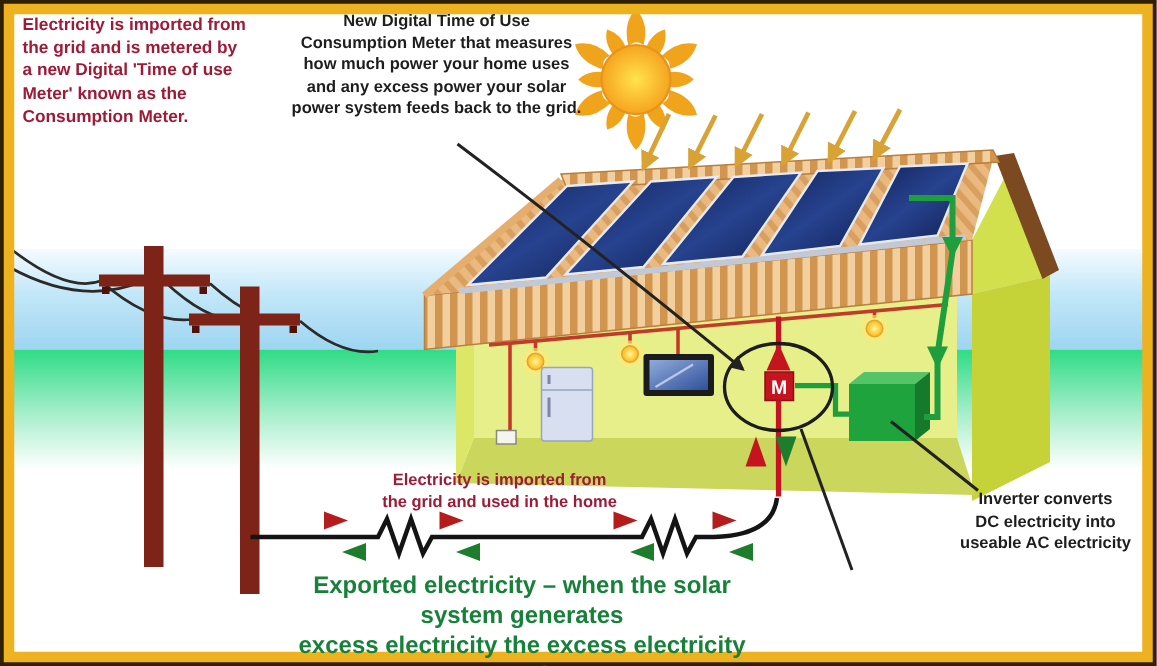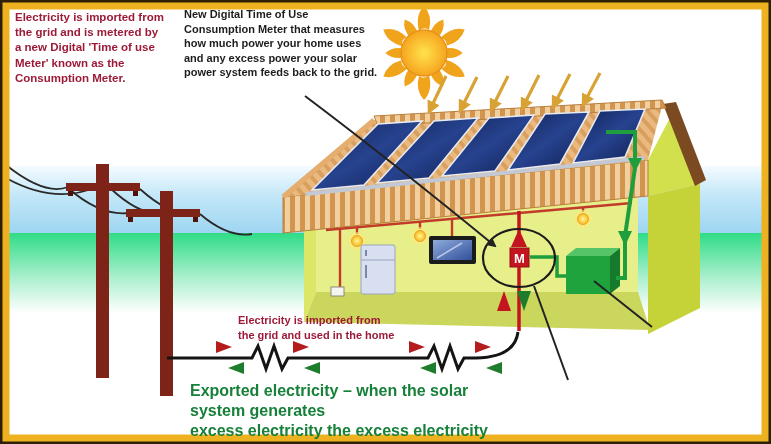--- a/index.html
+++ b/index.html
@@ -8,21 +8,21 @@
     font-family:"Liberation Sans",sans-serif;overflow:hidden;
   }
   #stage svg{position:absolute;left:0;top:0;}
   .callout{
     position:absolute;font-weight:bold;white-space:pre-line;
     line-height:1.32;font-size:11px;letter-spacing:0px;
   }
   .c-red{color:#9e1b38;}
   .c-black{color:#1d1d1d;}
   .c-green{color:#17813a;}
-  .t-center{text-align:left;}
+  .t-center{text-align:center;}
 </style>
 </head>
 <body>
 
 <div id="stage">
 
 <svg width="771" height="444" viewBox="0 0 771 444">
   <defs>
     <linearGradient id="skyGrad" x1="0" y1="0" x2="0" y2="1">
       <stop offset="0" stop-color="#f4fbff"></stop>
@@ -265,13 +265,16 @@
 Consumption Meter that measures
 how much power your home uses
 and any excess power your solar
 power system feeds back to the grid.</div>
   <div class="callout c-red t-center" style="left:238px;top:313px;width:190px;">Electricity is imported from
 the grid and used in the home</div>
   <div class="callout c-green t-center" style="left:190px;top:381px;width:316px;font-size:16px;line-height:1.26;">Exported electricity – when the solar system generates
 excess electricity the excess electricity generated goes
 through the Export Meter and is sold back to your
 electricity retailer adding credit to your account.</div>
+  <div class="callout c-black t-center" style="left:629px;top:326px;width:136px;">Inverter converts
+DC electricity into
+useable AC electricity</div>
 </div>
 
 </body></html>

